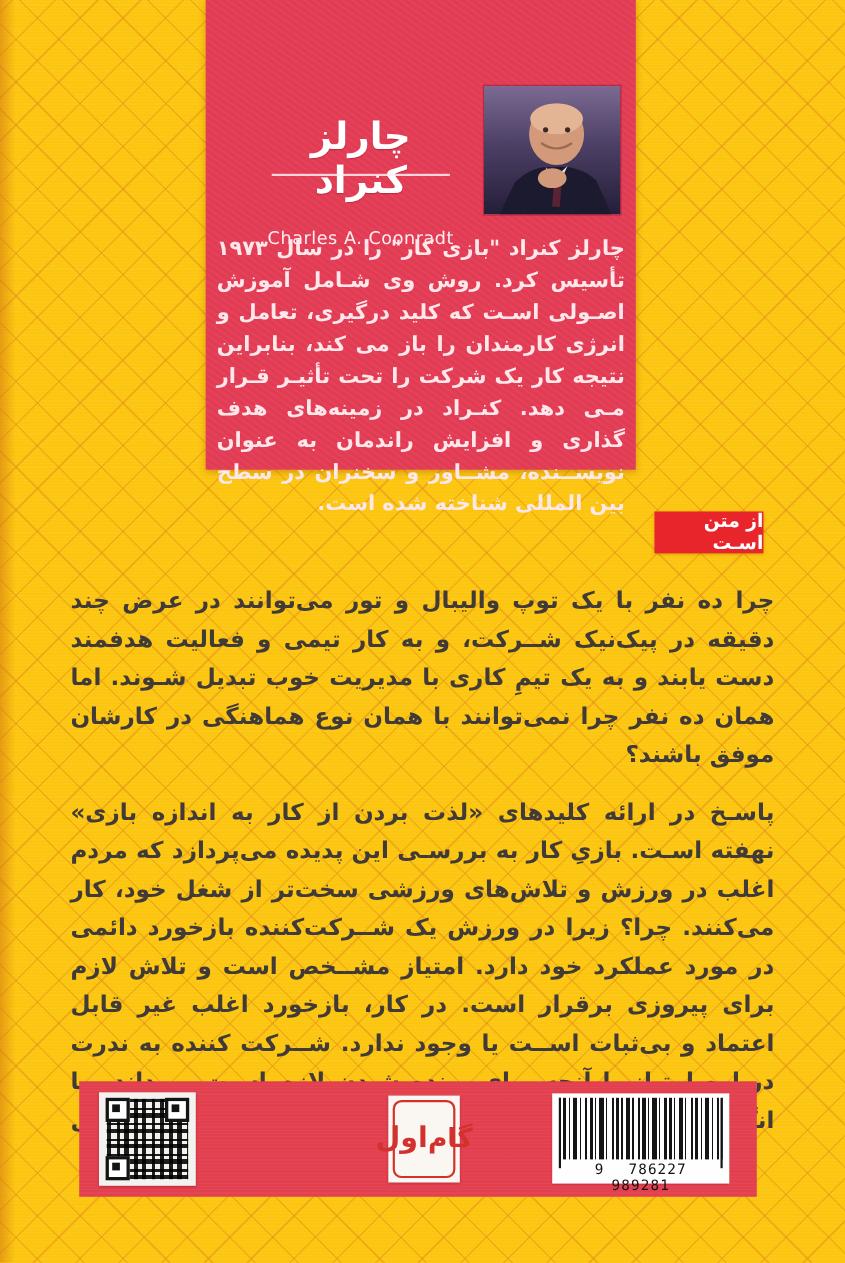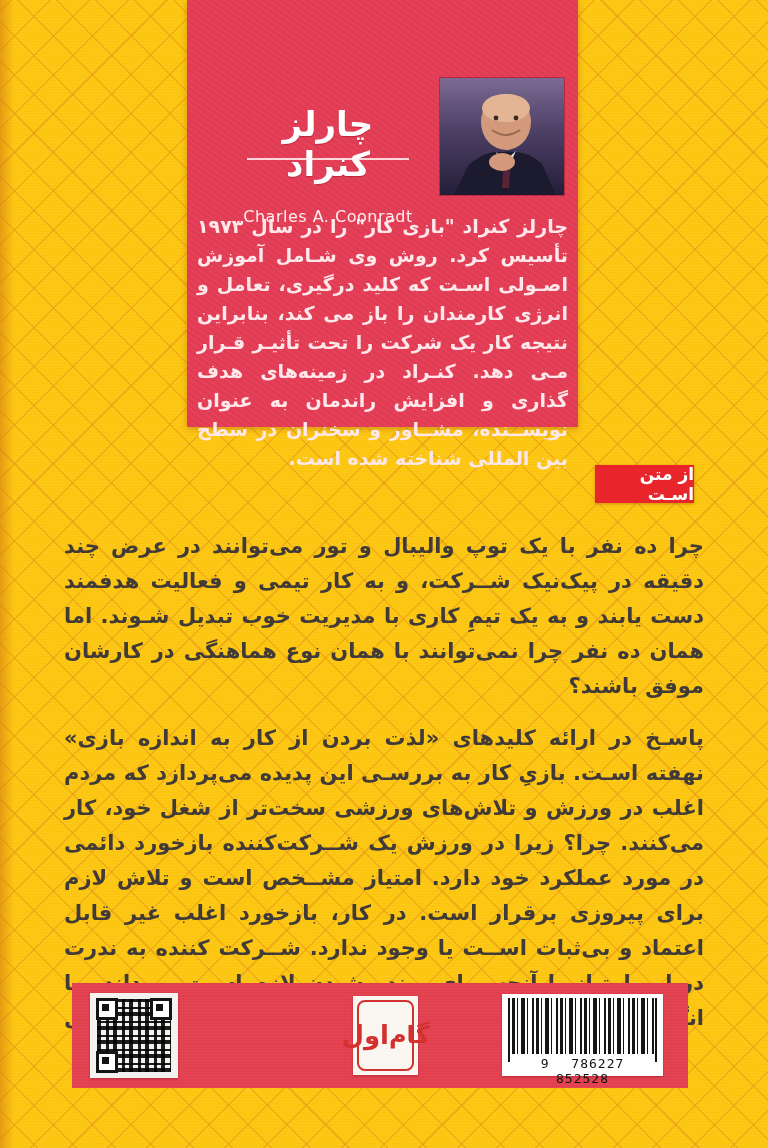--- a/index.html
+++ b/index.html
@@ -177,16 +177,16 @@
 
   <div class="logo-box">
     <div class="logo-frame">
       <span class="l1">گام</span>
       <span class="l2">اول</span>
     </div>
   </div>
 
   <div class="barcode-box">
     <div class="bars"></div>
-    <div class="barcode-number">9 786227 852528</div>
+    <div class="barcode-number">9 786227 989281</div>
   </div>
 
 </div>
 
 </body></html>

